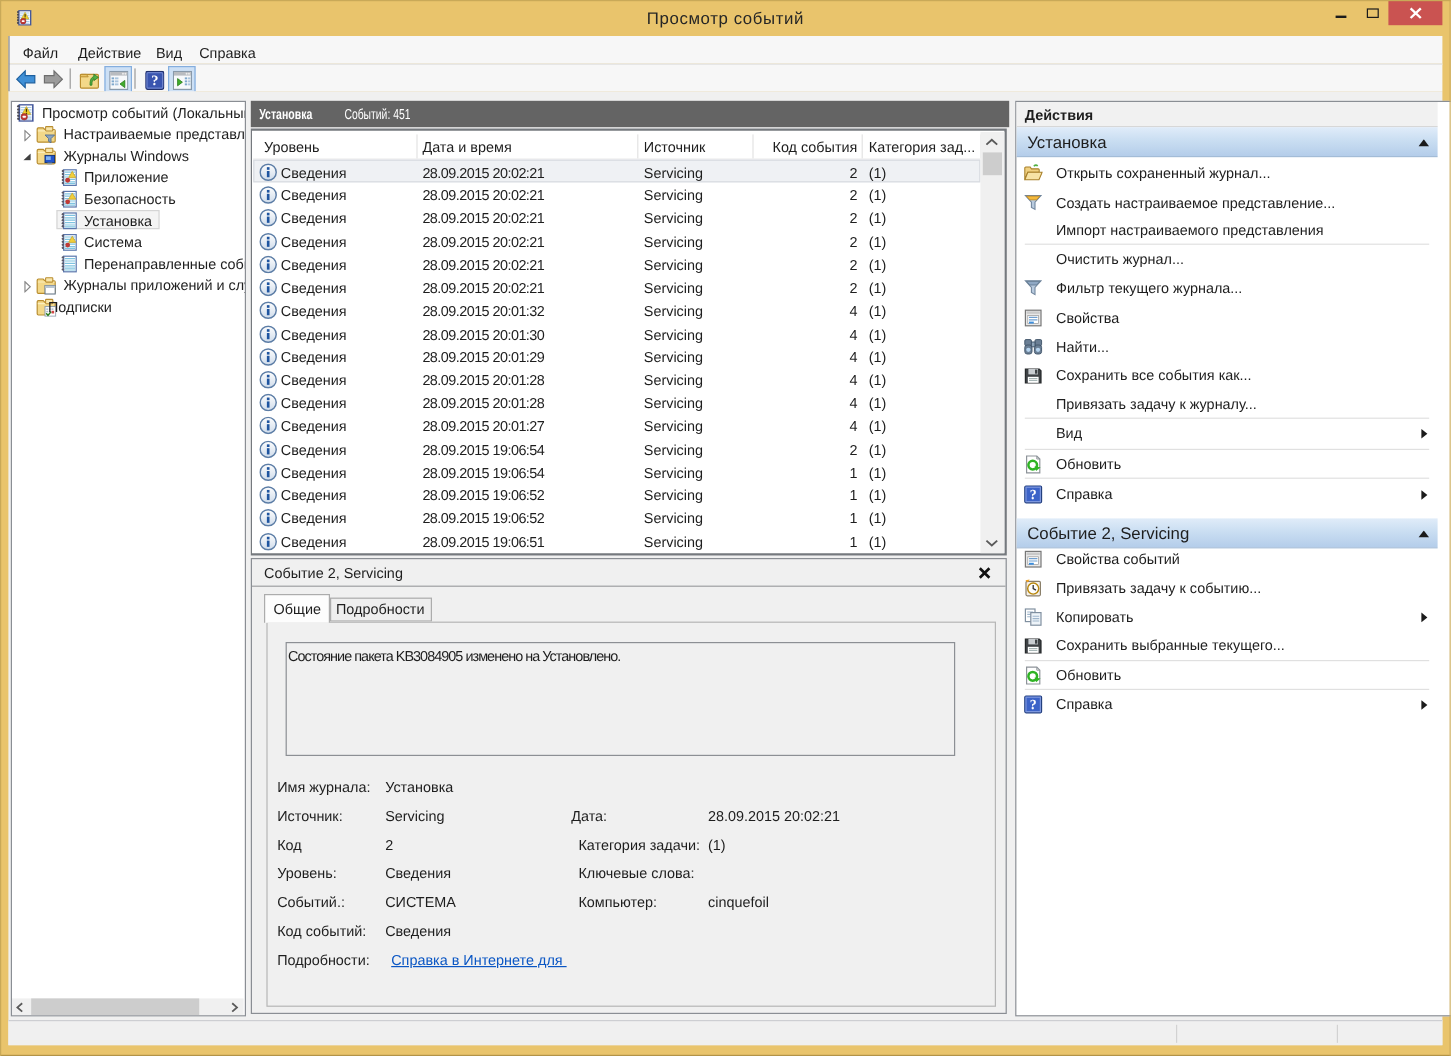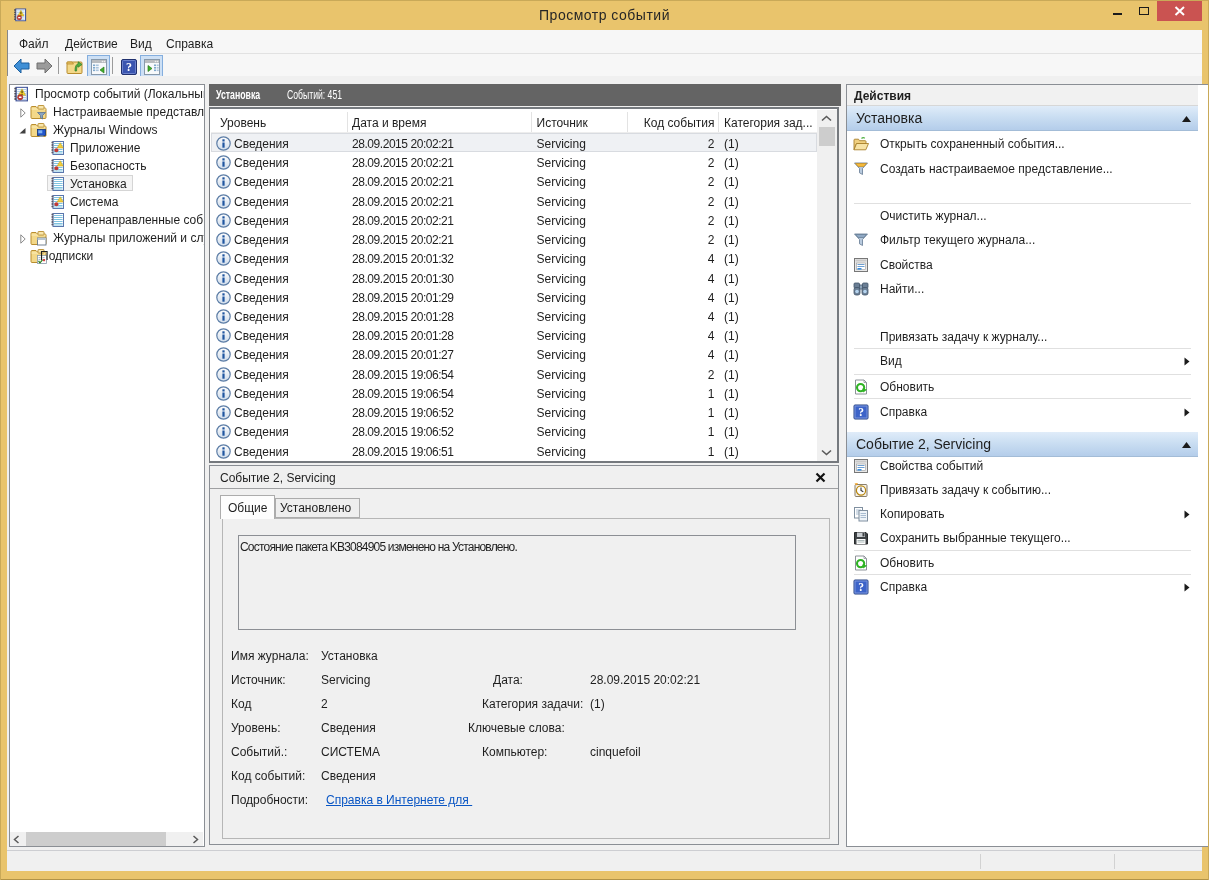--- a/index.html
+++ b/index.html
@@ -728,39 +728,39 @@
 </div>
 
 <div id="dpane">
   <div id="dphdr">
       <span>Событие 2, Servicing</span>
     <svg style="position:absolute;right:12px;top:6px" width="11" height="11" viewBox="0 0 11 11">
         <path d="M1.5 1.5 L9.5 9.5 M9.5 1.5 L1.5 9.5" stroke="#111" stroke-width="2.2"></path>
       </svg>
   </div>
   <div class="tab" id="tab2">
-      <span>Установлено</span>
+      <span>Подробности</span>
     </div>
   <div id="tabbox">
     <div id="msgbox">
         <div>Состояние пакета KB3084905 изменено на Установлено.</div>
       </div>
     <div class="fl" style="left:8px;top:130px">Имя журнала:</div>
 <div class="fl" style="left:98px;top:130px">Установка</div>
 <div class="fl" style="left:8px;top:154px">Источник:</div>
 <div class="fl" style="left:98px;top:154px">Servicing</div>
-<div class="fl" style="left:270px;top:154px">Дата:</div>
+<div class="fl" style="left:253px;top:154px">Дата:</div>
 <div class="fl" style="left:367px;top:154px">28.09.2015 20:02:21</div>
 <div class="fl" style="left:8px;top:178px">Код</div>
 <div class="fl" style="left:98px;top:178px">2</div>
 <div class="fl" style="left:259px;top:178px">Категория задачи:</div>
 <div class="fl" style="left:367px;top:178px">(1)</div>
 <div class="fl" style="left:8px;top:202px">Уровень:</div>
 <div class="fl" style="left:98px;top:202px">Сведения</div>
-<div class="fl" style="left:245px;top:202px">Ключевые слова:</div>
+<div class="fl" style="left:259px;top:202px">Ключевые слова:</div>
 <div class="fl" style="left:8px;top:226px">Событий.:</div>
 <div class="fl" style="left:98px;top:226px">СИСТЕМА</div>
 <div class="fl" style="left:259px;top:226px">Компьютер:</div>
 <div class="fl" style="left:367px;top:226px">cinquefoil</div>
 <div class="fl" style="left:8px;top:250px">Код событий:</div>
 <div class="fl" style="left:98px;top:250px">Сведения</div>
 <div class="fl" style="left:8px;top:274px">Подробности:</div>
 <div class="fl" style="left:103px;top:274px"><a class="lnk">Справка в Интернете для&nbsp;</a></div>
   </div>
   <div class="tab" id="tab1">
@@ -779,30 +779,33 @@
       </svg>
     </div>
 <div class="aitem" style="top:47px">
       <span class="aicn">
         <svg width="16" height="16" viewBox="0 0 16 16">
           <path d="M1 4 L1 13.5 L3.5 7.5 L13 7.5 L13 5.5 C13 5 12.6 4.7 12.2 4.7 L6.5 4.7 L5.5 3.2 L1.8 3.2 C1.3 3.2 1 3.5 1 4 Z" fill="#f0d080" stroke="#a8802a" stroke-width="0.9"></path>
           <path d="M3.5 7.5 L15.5 7.5 L12.8 13.8 L1 13.8 Z" fill="#f7e3a5" stroke="#a8802a" stroke-width="0.9"></path>
           <path d="M8.5 2.5 C9.5 1.5 11 1.6 11.8 2.2" stroke="#52b043" stroke-width="1.3" fill="none"></path>
         </svg>
       </span>
-      <span class="txt">Открыть сохраненный события...</span>
+      <span class="txt">Открыть сохраненный журнал...</span>
     </div>
 <div class="aitem" style="top:71.5px">
       <span class="aicn">
         <svg width="16" height="16" viewBox="0 0 16 16">
           <path d="M1.5 2 L14.5 2 L9.5 7.5 L9.5 13.5 L6.5 11.8 L6.5 7.5 Z" fill="#b8cade" stroke="#70859c" stroke-width="0.9"></path>
           <path d="M2.5 2.5 L13.5 2.5 L10.8 5.5 L5.2 5.5 Z" fill="#f5b93a" stroke="#c78c1a" stroke-width="0.7"></path>
         </svg>
       </span>
       <span class="txt">Создать настраиваемое представление...</span>
+    </div>
+<div class="aitem" style="top:94.5px">
+      <span class="txt">Импорт настраиваемого представления</span>
     </div>
 <div class="asep" style="top:118px"></div>
 <div class="aitem" style="top:119px">
       <span class="txt">Очистить журнал...</span>
     </div>
 <div class="aitem" style="top:143px">
       <span class="aicn">
         <svg width="16" height="16" viewBox="0 0 16 16">
           <path d="M1.5 2 L14.5 2 L9.5 7.5 L9.5 13.5 L6.5 11.8 L6.5 7.5 Z" fill="#b8cade" stroke="#70859c" stroke-width="0.9"></path>
           <path d="M2.5 2.5 L13.5 2.5 L10.8 5.5 L5.2 5.5 Z" fill="#8fa8c4" stroke="#60788f" stroke-width="0.7"></path>
@@ -833,20 +836,35 @@
             <rect x="9.5" y="2" width="5.5" height="5" rx="1"></rect>
             <rect x="1" y="6.5" width="6" height="7.5" rx="2"></rect>
             <rect x="9" y="6.5" width="6" height="7.5" rx="2"></rect>
           </g>
           <rect x="6.5" y="4" width="3" height="4" fill="#8fa5ba" stroke="#42566b" stroke-width="0.8"></rect>
           <circle cx="4" cy="10.5" r="1.8" fill="#b5d4ef"></circle>
           <circle cx="12" cy="10.5" r="1.8" fill="#b5d4ef"></circle>
         </svg>
       </span>
       <span class="txt">Найти...</span>
+    </div>
+<div class="aitem" style="top:216px">
+      <span class="aicn">
+        <svg width="16" height="16" viewBox="0 0 16 16">
+          <path d="M1.5 2.5 L13 2.5 L14.5 4 L14.5 14 L1.5 14 Z" fill="#3e4245" stroke="#26292b" stroke-width="1"></path>
+          <rect x="4" y="2.5" width="8" height="4.5" fill="#c9cdd1"></rect>
+          <rect x="9.5" y="3" width="2" height="3.4" fill="#3e4245"></rect>
+          <rect x="3.5" y="9" width="9" height="5" fill="#fff"></rect>
+          <g stroke="#9aa" stroke-width="0.8">
+            <path d="M4.5 10.5 h7"></path>
+            <path d="M4.5 12 h7"></path>
+          </g>
+        </svg>
+      </span>
+      <span class="txt">Сохранить все события как...</span>
     </div>
 <div class="aitem" style="top:239.5px">
       <span class="txt">Привязать задачу к журналу...</span>
     </div>
 <div class="asep" style="top:263px"></div>
 <div class="aitem" style="top:264px">
       <span class="txt">Вид</span>
       <svg class="arr" width="6" height="9" viewBox="0 0 6 9">
         <path d="M0.5 0.5 L5.5 4.5 L0.5 8.5 Z" fill="#1b1b1b"></path>
       </svg>

